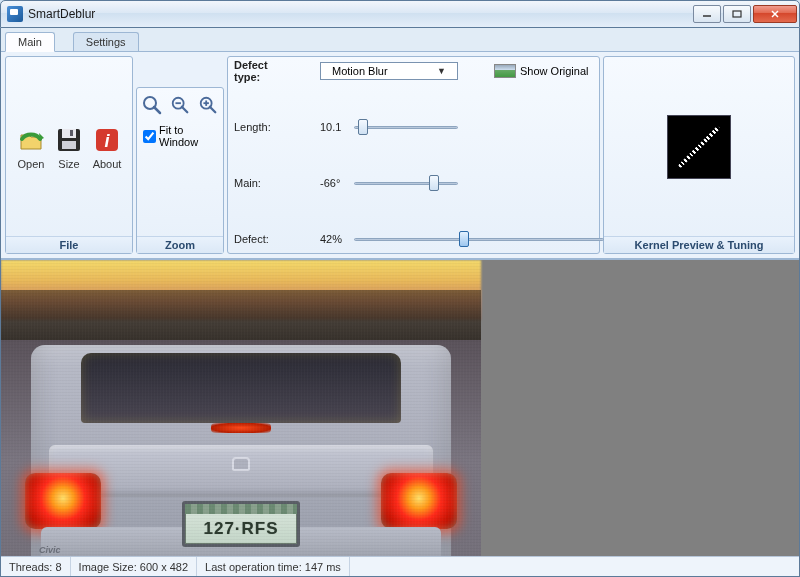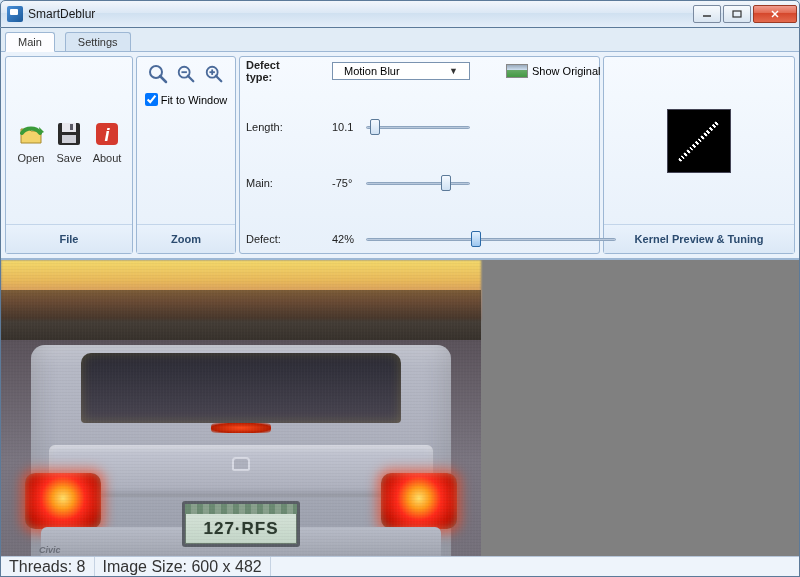--- a/index.html
+++ b/index.html
@@ -13,30 +13,30 @@
 .titlebar-spacer { flex: 1; }
 .winbtns { display: flex; gap: 0; }
 .winbtn { width: 28px; height: 18px; border: 1px solid #7a8aa0; border-radius: 2px; margin-left: 2px; display:flex;align-items:center;justify-content:center; background: linear-gradient(to bottom,#f7fafd,#d9e5f1); font-size:10px; color:#333; cursor:pointer;}
 .winbtn.close { width: 44px; background: linear-gradient(to bottom,#f09c8f 0%, #e2684f 45%, #d5472c 46%, #e36a4e 100%); border-color:#9b3a25; color:#fff; }
 
 
 .window-body { border: 1px solid #5c7a99; border-top: none; height: calc(577px - 28px); background: #eaf1fb; display:flex; flex-direction:column; }
 
 
 .tabstrip { height: 24px; display:flex; align-items:flex-end; padding: 2px 4px 0 4px; background:#e1ecf6; border-bottom:1px solid #9db7d4; }
-.tab { padding: 3px 12px 3px 12px; font-size: 11px; border:1px solid #9db7d4; border-bottom:none; background:#d7e5f3; margin-right:10px; border-radius:3px 3px 0 0; cursor:pointer; color:#333;}
+.tab { padding: 3px 12px 3px 12px; font-size: 11px; border:1px solid #9db7d4; border-bottom:none; background:#d7e5f3; margin-right:18px; border-radius:3px 3px 0 0; cursor:pointer; color:#333;}
 .tab.active { background:#fdfdff; border-bottom:1px solid #fdfdff; position:relative; top:1px;}
 
 
 .ribbon { padding:4px; background:#eaf2fb; border-bottom:1px solid #9db7d4;}
 .ribbon-inner { display:flex; gap:3px; }
 .panel { border:1px solid #9db7d4; border-radius:3px; background:linear-gradient(to bottom,#f6faff,#e7f0fa); display:flex; flex-direction:column; }
 .panel-body { flex:1; padding:4px 6px; display:flex; align-items:center; }
-.panel-footer { text-align:center; font-size:11px; font-weight:bold; color:#2b4b6f; border-top:1px solid #c3d5ea; padding:8px 0; background:linear-gradient(to bottom,#e9f2fc,#dbe8f6);}
-.panel.file { width:128px; } .panel.zoom { width:100px; } .panel.blur { flex:1; min-width:340px; } .panel.kernel { width:192px; }
+.panel-footer { text-align:center; font-size:11px; font-weight:bold; color:#2b4b6f; border-top:1px solid #c3d5ea; padding:2px 0; background:linear-gradient(to bottom,#e9f2fc,#dbe8f6);}
+.panel.file { width:128px; } .panel.zoom { width:88px;margin-top:31px; } .panel.blur { flex:1; min-width:340px; } .panel.kernel { width:192px; }
 
 .bigbtn { display:flex; flex-direction:column; align-items:center; font-size:11px; color:#333; width:38px; cursor:pointer; gap:2px;}
 .bigbtn .iconbox { width:32px; height:32px; display:flex;align-items:center;justify-content:center; }
 .icon-open svg, .icon-save svg, .icon-about svg, .icon-zoomreset svg, .icon-zoomout svg, .icon-zoomin svg { display:block; }
 
 .zoom .panel-body { flex-direction:column; gap:4px; }
 .zoom-row { display:flex; gap:2px; justify-content:center;}
 .zoombtn { width:26px; height:26px; border:1px solid transparent; border-radius:3px; display:flex;align-items:center;justify-content:center; cursor:pointer;}
 .fitrow { font-size:11px; display:flex; align-items:center; gap:3px; margin-top:2px;}
 
@@ -71,21 +71,21 @@
 .tail { position:absolute; width:76px; height:56px; border-radius:10px; background:radial-gradient(circle at 50% 45%, #ffdf6a 0%, #ff9a1a 22%, #ff2a1a 45%, #c01000 75%, #6a0a00 100%); box-shadow:0 0 12px 4px rgba(255,60,20,0.6), inset 0 0 10px rgba(255,255,200,0.4);}
 .tail.left { top:128px; left:-6px; } .tail.right { top:128px; right:-6px; }
 .bumper { position:absolute; top:182px; left:10px; right:10px; height:56px; background:linear-gradient(to bottom,#b8bcc8,#8b8f9a); border-radius:6px;}
 .plateframe { position:absolute; top:156px; left:50%; transform:translateX(-50%); width:118px; height:46px; background:#5a5e66; border-radius:3px; padding:3px;}
 .plate { width:100%; height:100%; background:linear-gradient(to bottom,#d9e6dc,#c4d6c8); border:1px solid #6a7a6e; display:flex; align-items:flex-end; justify-content:center; font-family:"Arial Narrow", Arial, sans-serif; font-weight:bold; font-size:17px; letter-spacing:1px; color:#2b3a2e; padding-bottom:4px; text-shadow:0 0 1px rgba(0,0,0,0.3);}
 .plate::before{content:"";position:absolute;top:3px;left:3px;right:3px;height:10px;background:repeating-linear-gradient(90deg,#6b8a72 0 6px,#88a08c 6px 12px);}
 .badge { position:absolute; top:200px; left:8px; font-size:9px; font-style:italic; color:#6a6e78; font-weight:bold;}
 .canvas::after{content:"";position:absolute;inset:0;background:repeating-linear-gradient(90deg, rgba(255,255,255,0.02) 0 1px, transparent 1px 3px), repeating-linear-gradient(0deg, rgba(0,0,0,0.03) 0 1px, transparent 1px 3px);pointer-events:none;}
 
 
-.statusbar { height:20px; border-top:1px solid #b7c6d9; background:#eef4fb; display:flex; align-items:center; font-size:16px; color:#333;}
+.statusbar { height:20px; border-top:1px solid #b7c6d9; background:#eef4fb; display:flex; align-items:center; font-size:11px; color:#333;}
 .statusbar .cell { padding:0 8px; border-right:1px solid #c6d3e3; height:100%; display:flex; align-items:center;}
 </style>
 </head>
 <body>
 
 <div class="titlebar">
   <div class="appicon"></div>
   <div class="titlebar-title">SmartDeblur</div>
   <div class="titlebar-spacer"></div>
   <div class="winbtns">
@@ -132,21 +132,21 @@
           </div>
           <div class="bigbtn">
             <div class="iconbox icon-save">
               <svg width="28" height="28" viewBox="0 0 28 28">
                   <rect x="3" y="3" width="22" height="22" rx="2" fill="#2b2b2b"></rect>
                   <rect x="7" y="3" width="14" height="9" fill="#e8e8ee"></rect>
                   <rect x="15" y="4" width="3" height="6" fill="#5a5a66"></rect>
                   <rect x="7" y="15" width="14" height="8" fill="#cfd0d8"></rect>
                 </svg>
             </div>
-            <span>Save</span>
+            <span>Size</span>
           </div>
           <div class="bigbtn">
             <div class="iconbox icon-about">
               <svg width="28" height="28" viewBox="0 0 28 28">
                   <rect x="3" y="3" width="22" height="22" rx="4" fill="#d53a2e"></rect>
                   <text x="14" y="21" font-size="18" font-family="Georgia" font-style="italic" fill="#fff" text-anchor="middle" font-weight="bold">i</text>
                 </svg>
             </div>
             <span>About</span>
           </div>
@@ -206,21 +206,21 @@
             <span class="valcell" style="width:28px">10.1</span>
             <div class="slider-track" style="flex:1">
                 <div class="rail"></div>
                 <div class="thumb" style="left:4%"></div>
               </div>
           </div>
           <div></div>
 
           <label>Main:</label>
           <div style="display:flex;align-items:center;gap:6px;">
-            <span class="valcell" style="width:28px">-75°</span>
+            <span class="valcell" style="width:28px">-66°</span>
             <div class="slider-track" style="flex:1">
                 <div class="rail"></div>
                 <div class="thumb" style="left:72%"></div>
               </div>
           </div>
           <div></div>
 
           <label>Defect:</label>
           <div style="display:flex;align-items:center;gap:6px;grid-column:2 / span 2;">
             <span class="valcell" style="width:28px">42%</span>
@@ -267,15 +267,18 @@
     </div>
   </div>
 
   <div class="statusbar">
     <div class="cell">
       <span>Threads:</span>&nbsp;<span>8</span>
     </div>
     <div class="cell">
       <span>Image Size:</span>&nbsp;<span>600 x 482</span>
     </div>
+    <div class="cell">
+      <span>Last operation time:</span>&nbsp;<span>147 ms</span>
+    </div>
   </div>
 
 </div>
 
 </body></html>

